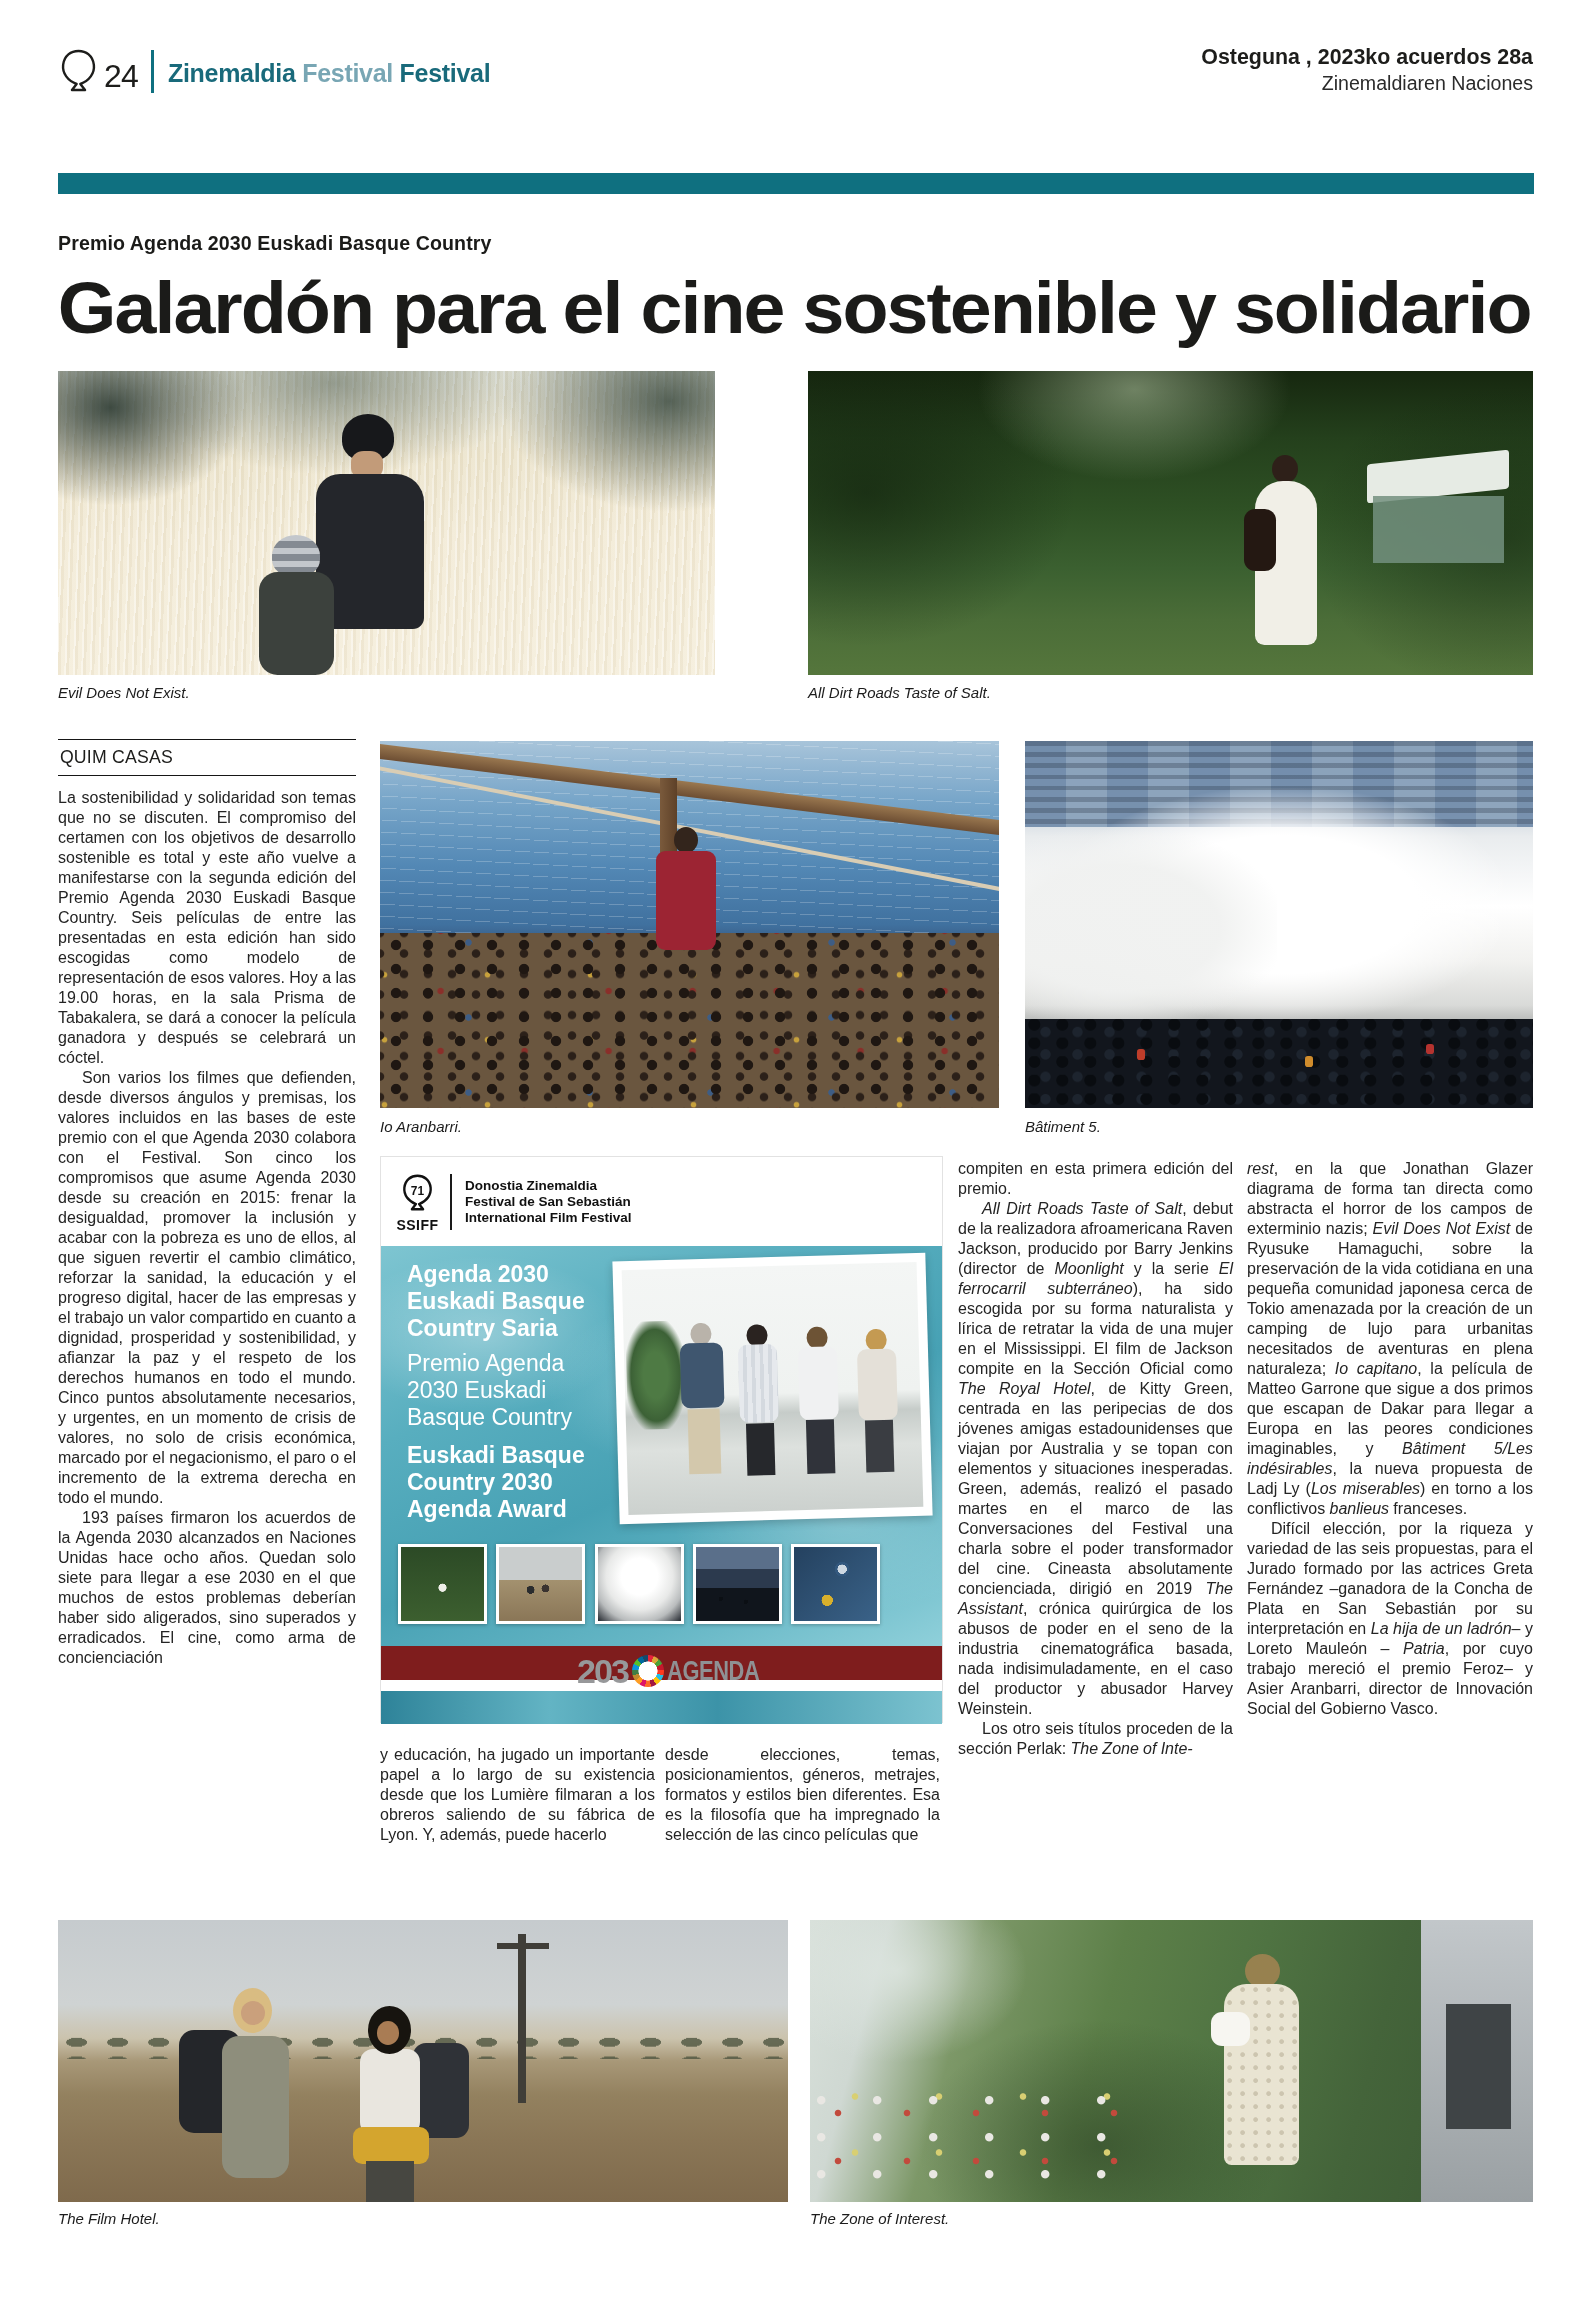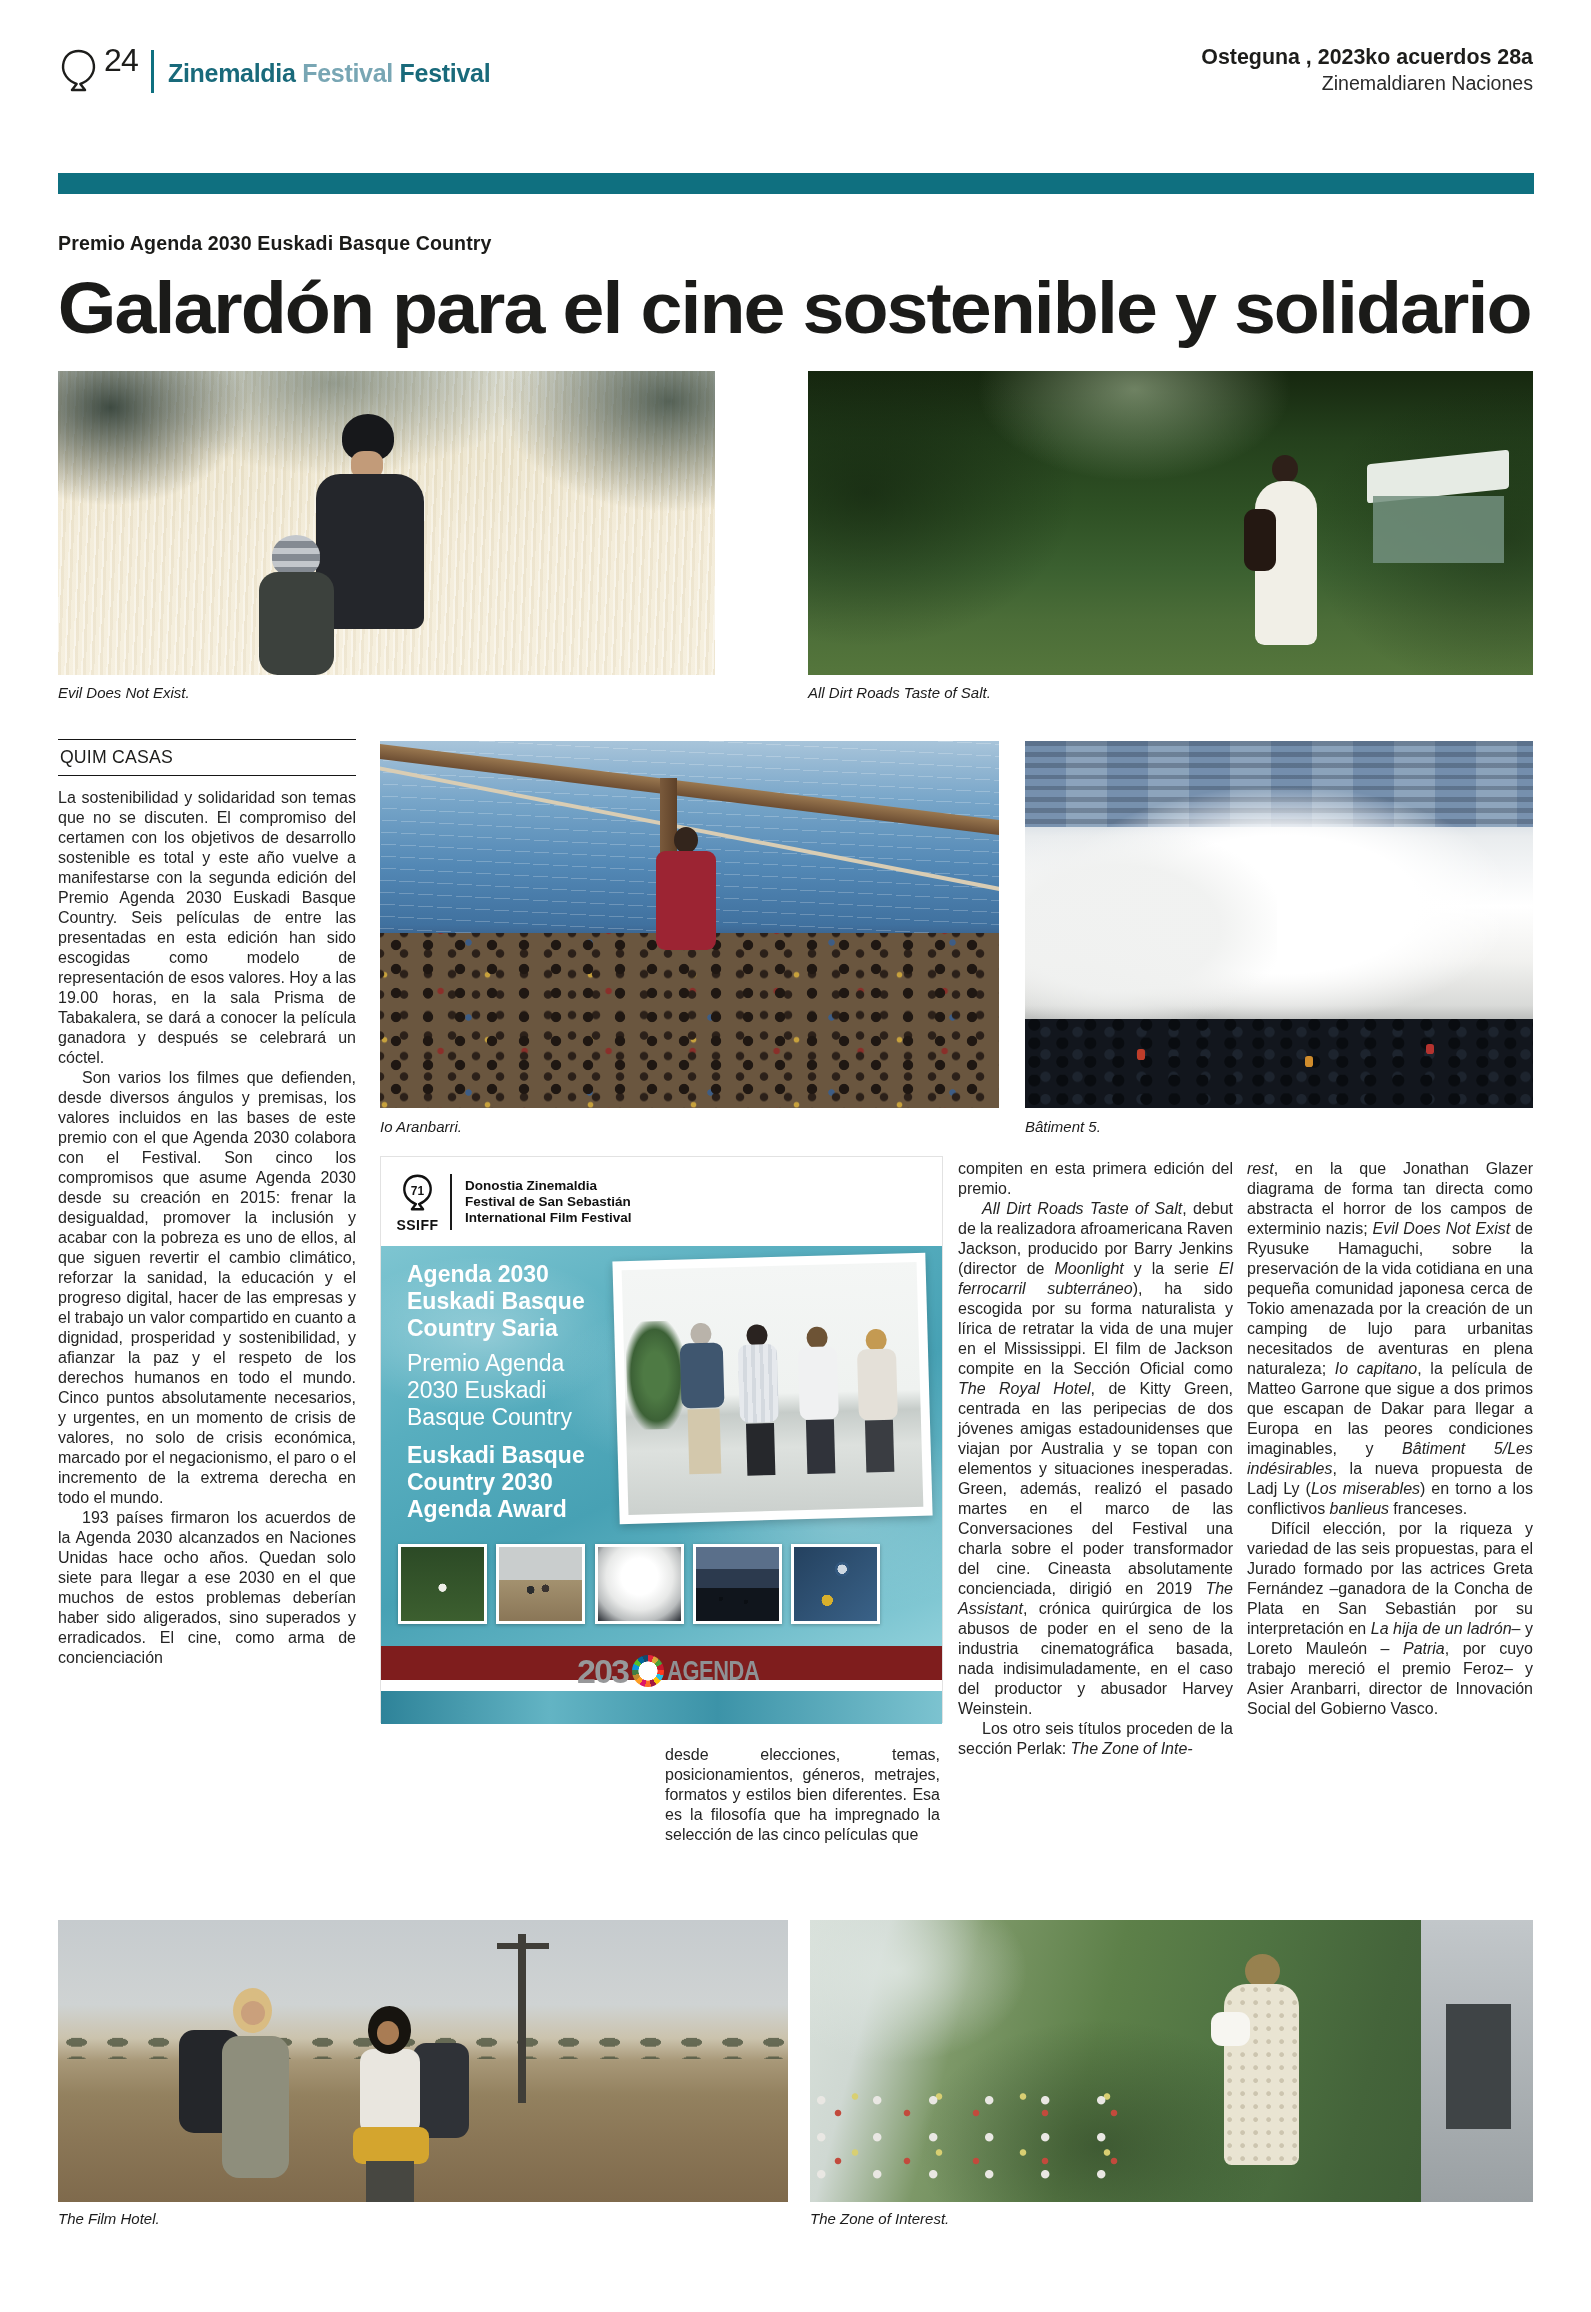--- a/index.html
+++ b/index.html
@@ -62,21 +62,21 @@
 </head>
 <body>
 
 <div id="page">
 
   <div class="abs" style="left:58px;top:47px">
     <svg width="41" height="47" viewBox="0 0 44 50">
       <path d="M15 46 L20 39.5 C10.5 36 4.5 28 5.5 19 C6.6 9 14 4 22 4 C30 4 37.4 9 38.5 19 C39.5 28 33.5 36 24 39.5 L29 46 Z" fill="none" stroke="#1d1d1b" stroke-width="2.6" stroke-linejoin="round"></path>
     </svg>
   </div>
-  <div class="abs page-num" style="left:104px;top:42px">24</div>
+  <div class="abs page-num" style="left:104px;top:58px">24</div>
   <div class="abs divider-v" style="left:151px;top:50px"></div>
   <div class="abs brand" style="left:168px;top:59px">
     <span class="w-dark">Zinemaldia</span>
     <span class="w-light">Festival</span>
     <span class="w-dark">Festival</span>
   </div>
   <div class="abs date-line" style="right:58px;top:45px">Osteguna , 2023ko acuerdos 28a</div>
   <div class="abs edition-line" style="right:58px;top:72px">Zinemaldiaren Naciones</div>
 
   <div class="abs teal-bar" style="left:58px;top:173px;width:1476px;height:20.5px"></div>
@@ -232,20 +232,23 @@
     <div class="card-foot">
       <div class="agenda-logo">
         <span class="agenda-2030">203</span>
         <span class="sdg-wheel"></span>
         <span class="agenda-word">AGENDA</span>
       </div>
     </div>
     <div class="card-strip-bottom"></div>
   </div>
 
+  <div class="abs coltext" style="left:380px;top:1745px;width:275px">
+      <p class="para">y educación, ha jugado un importante papel a lo largo de su existencia desde que los Lumière filmaran a los obreros saliendo de su fábrica de Lyon. Y, además, puede hacerlo</p>
+    </div>
   <div class="abs coltext" style="left:665px;top:1745px;width:275px">
       <p class="para">desde elecciones, temas, posicionamientos, géneros, metrajes, formatos y estilos bien diferentes. Esa es la filosofía que ha impregnado la selección de las cinco películas que</p>
     </div>
   <div class="abs coltext" style="left:958px;top:1159px;width:275px">
       <p class="para">compiten en esta primera edición del premio.</p>
       <p class="para indent"><em>All Dirt Roads Taste of Salt</em>, debut de la realizadora afroamericana Raven Jackson, producido por Barry Jenkins (director de <em>Moonlight</em> y la serie <em>El ferrocarril subterráneo</em>), ha sido escogida por su forma naturalista y lírica de retratar la vida de una mujer en el Mississippi. El film de Jackson compite en la Sección Oficial como <em>The Royal Hotel</em>, de Kitty Green, centrada en las peripecias de dos jóvenes amigas estadounidenses que viajan por Australia y se topan con elementos y situaciones inesperadas. Green, además, realizó el pasado martes en el marco de las Conversaciones del Festival una charla sobre el poder transformador del cine. Cineasta absolutamente concienciada, dirigió en 2019 <em>The Assistant</em>, crónica quirúrgica de los abusos de poder en el seno de la industria cinematográfica basada, nada indisimuladamente, en el caso del productor y abusador Harvey Weinstein.</p>
       <p class="para indent">Los otro seis títulos proceden de la sección Perlak: <em>The Zone of Inte-</em></p>
     </div>
   <div class="abs coltext" style="left:1247px;top:1159px;width:286px">
       <p class="para"><em>rest</em>, en la que Jonathan Glazer diagrama de forma tan directa como abstracta el horror de los campos de exterminio nazis; <em>Evil Does Not Exist</em> de Ryusuke Hamaguchi, sobre la preservación de la vida cotidiana en una pequeña comunidad japonesa cerca de Tokio amenazada por la creación de un camping de lujo para urbanitas necesitados de aventuras en plena naturaleza; <em>Io capitano</em>, la película de Matteo Garrone que sigue a dos primos que escapan de Dakar para llegar a Europa en las peores condiciones imaginables, y <em>Bâtiment 5/Les indésirables</em>, la nueva propuesta de Ladj Ly (<em>Los miserables</em>) en torno a los conflictivos <em>banlieus</em> franceses.</p>

